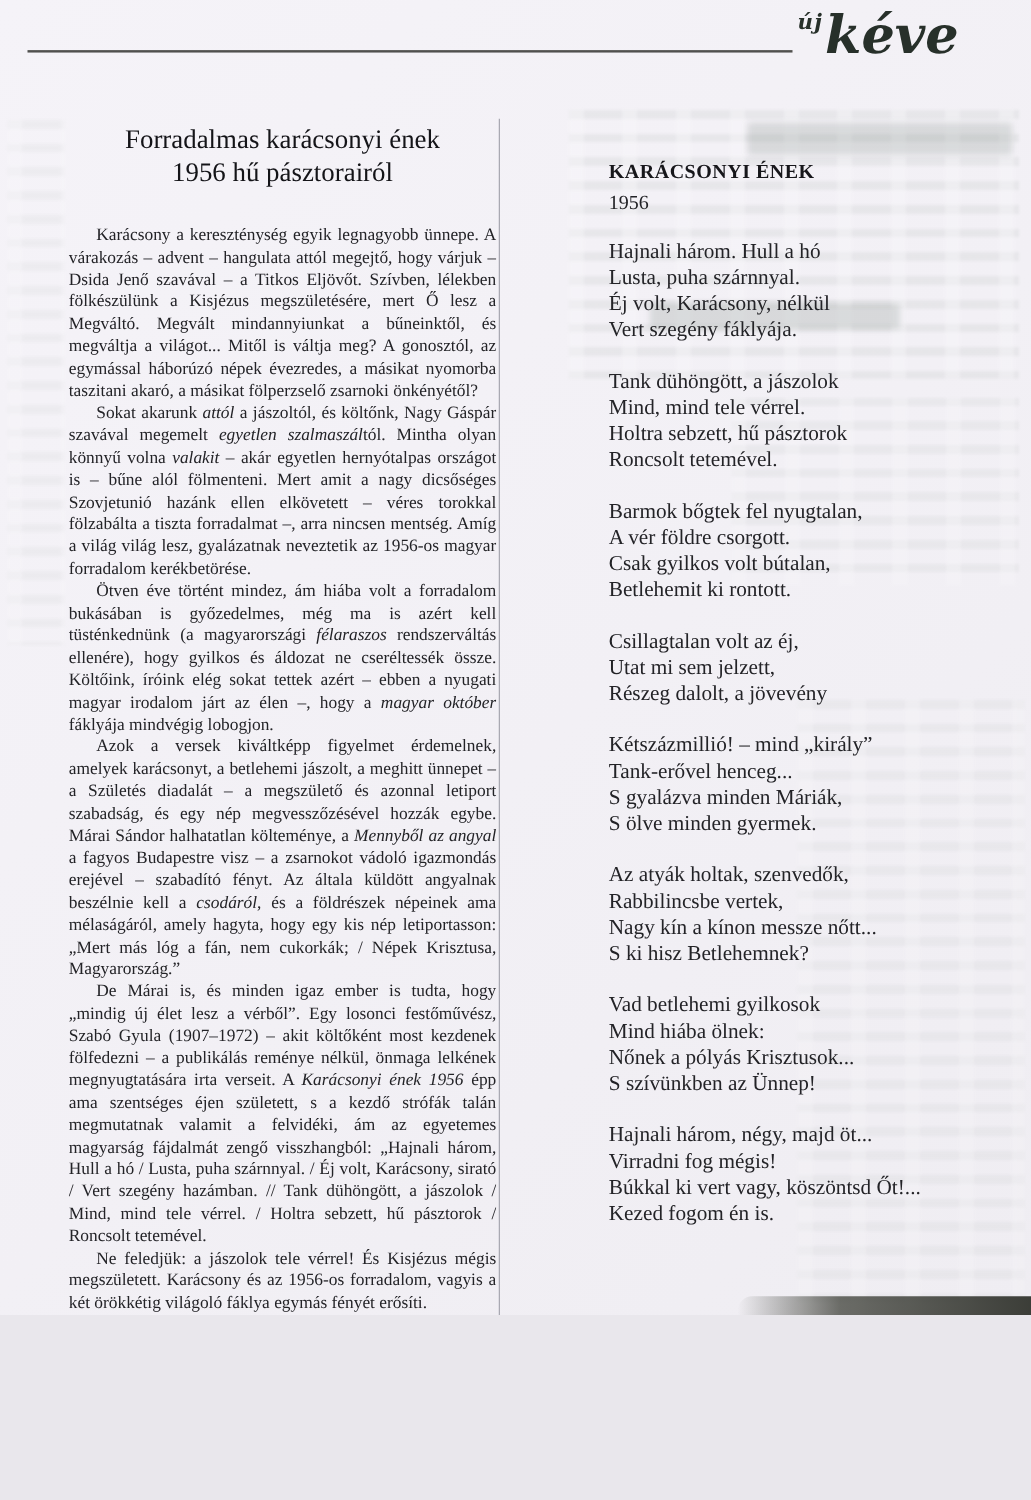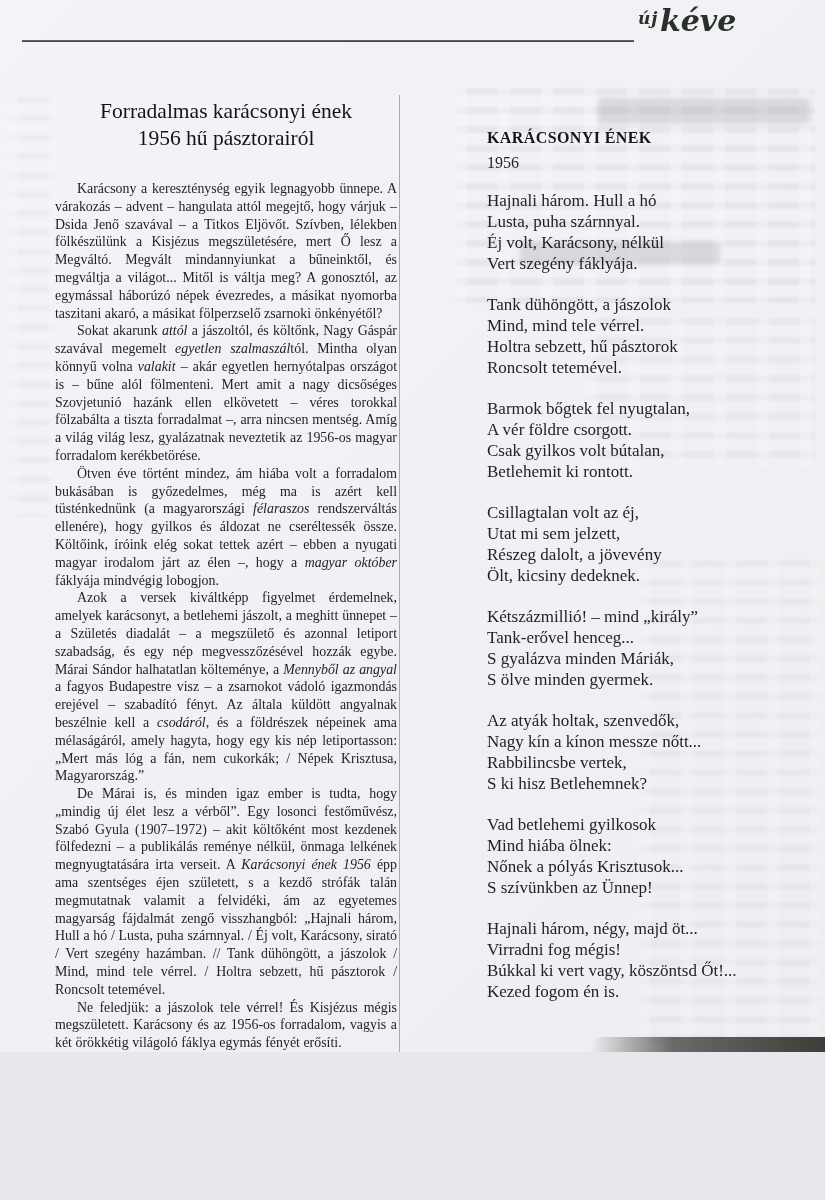--- a/index.html
+++ b/index.html
@@ -19,21 +19,21 @@
     position:absolute; left:22px; top:40px; width:612px; height:2px;
     background:linear-gradient(to bottom,#6b6b69,#3f3f3d);
   }
   .logo {
     position:absolute; top:2px; left:638px; width:175px; height:56px;
     color:#27302a; font-style:italic; font-weight:bold;
     font-family:"DejaVu Serif","Liberation Serif",serif;
     white-space:nowrap;
   }
   .logo .uj   { position:absolute; left:0;  top:6px;  font-size:17px; letter-spacing:1px; }
-  .logo .keve { position:absolute; left:22px; top:1px; font-size:30px; letter-spacing:0px; }
+  .logo .keve { position:absolute; left:22px; top:1px; font-size:42px; letter-spacing:0px; }
 
   
   .bleed {
     position:absolute; pointer-events:none; z-index:0; opacity:.4;
     filter:blur(1.2px);
     background-image:
       repeating-linear-gradient(90deg, rgba(255,255,255,.45) 0 12px, rgba(255,255,255,0) 12px 43px),
       repeating-linear-gradient(180deg, rgba(96,112,100,.20) 0 7px, rgba(0,0,0,0) 7px 19px);
   }
   .bleed-strong {
@@ -167,32 +167,31 @@
         <div class="stanza">
           <div class="poem-line">Barmok bőgtek fel nyugtalan,</div>
           <div class="poem-line">A vér földre csorgott.</div>
           <div class="poem-line">Csak gyilkos volt bútalan,</div>
           <div class="poem-line">Betlehemit ki rontott.</div>
         </div>
         <div class="stanza">
           <div class="poem-line">Csillagtalan volt az éj,</div>
           <div class="poem-line">Utat mi sem jelzett,</div>
           <div class="poem-line">Részeg dalolt, a jövevény</div>
-          <div class="poem-line">Ölt, kicsiny dedeknek.</div>
         </div>
         <div class="stanza">
           <div class="poem-line">Kétszázmillió! – mind „király”</div>
           <div class="poem-line">Tank-erővel henceg...</div>
           <div class="poem-line">S gyalázva minden Máriák,</div>
           <div class="poem-line">S ölve minden gyermek.</div>
         </div>
         <div class="stanza">
           <div class="poem-line">Az atyák holtak, szenvedők,</div>
+          <div class="poem-line">Rabbilincsbe vertek,</div>
           <div class="poem-line">Nagy kín a kínon messze nőtt...</div>
-          <div class="poem-line">Rabbilincsbe vertek,</div>
           <div class="poem-line">S ki hisz Betlehemnek?</div>
         </div>
         <div class="stanza">
           <div class="poem-line">Vad betlehemi gyilkosok</div>
           <div class="poem-line">Mind hiába ölnek:</div>
           <div class="poem-line">Nőnek a pólyás Krisztusok...</div>
           <div class="poem-line">S szívünkben az Ünnep!</div>
         </div>
         <div class="stanza">
           <div class="poem-line">Hajnali három, négy, majd öt...</div>

